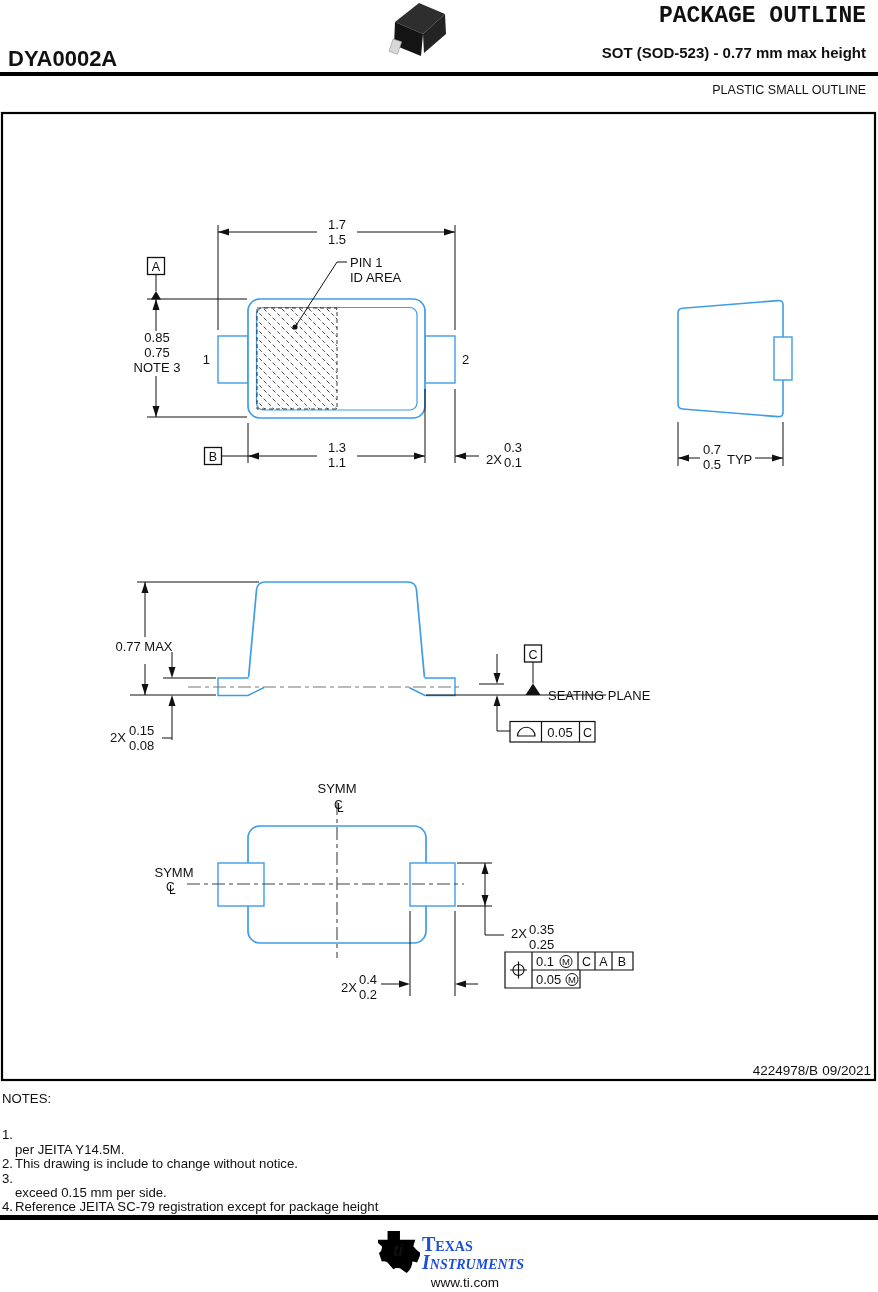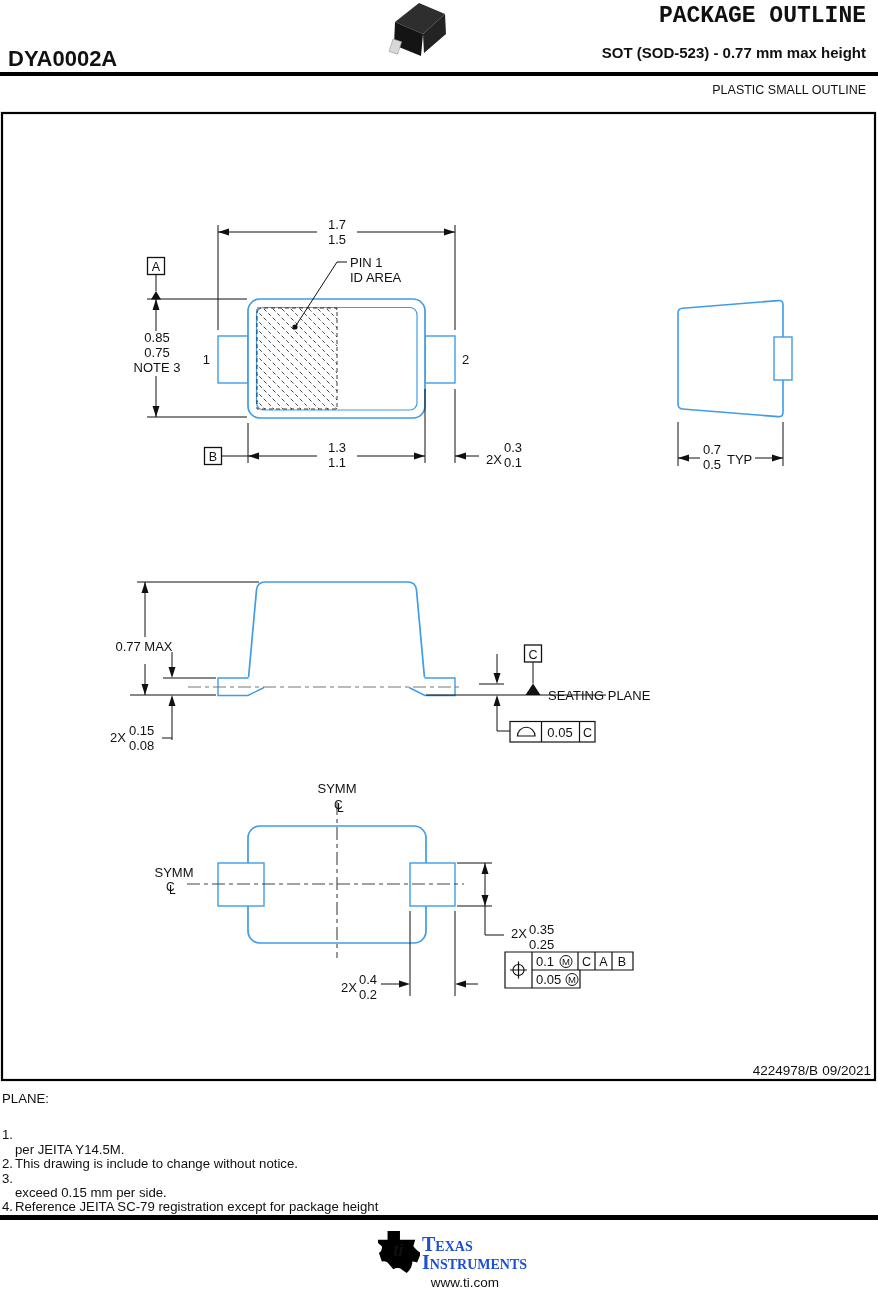--- a/index.html
+++ b/index.html
@@ -13,21 +13,21 @@
   .hdr-cat{right:12px;top:83px;font-size:12.5px;}
   .notes{left:2px;top:1092px;width:830px;font-size:13.2px;line-height:14.4px;}
   .notes .heading{margin-bottom:22px;}
   .nrow{display:flex;}
   .nrow .n{width:13px;flex:0 0 13px;}
   .botrule{left:0;top:1215px;width:878px;height:4.5px;background:#000;}
   .brand{left:378px;top:1230px;width:260px;}
   .brand-txt{position:absolute;left:44px;top:6px;font-family:"Liberation Serif",serif;
              font-weight:bold;font-variant:small-caps;color:#1d4ed8;}
   .brand-l1{font-size:20px;line-height:17px;display:block;}
-  .brand-l2{font-size:20px;line-height:19px;display:block;}
+  .brand-l2{font-size:20px;line-height:19px;display:block;font-style:italic;}
   .site{left:0;top:1275px;width:930px;text-align:center;font-size:13.5px;}
   svg text{font-family:"Liberation Sans",sans-serif;fill:#111;}
 </style>
 </head>
 <body>
 
 <div class="page">
 
   <div class="abs hdr-part">DYA0002A</div>
   <div class="abs hdr-title">PACKAGE OUTLINE</div>
@@ -195,21 +195,21 @@
         <circle cx="572" cy="979.5" r="6" fill="none" stroke="#111" stroke-width="1"></circle>
         <text x="572" y="983" font-size="9.5" text-anchor="middle">M</text>
       </g>
     </g>
 
     <text x="818" y="1075" font-size="13.5" text-anchor="end">4224978/B</text>
     <text x="871" y="1075" font-size="13.5" text-anchor="end">09/2021</text>
   </svg>
 
   <div class="abs notes">
-    <div class="heading">PLANE:</div>
+    <div class="heading">NOTES:</div>
     <div class="nrow">
         <span class="n">1.</span>
       </div>
     <div class="nrow">
         <span class="n"></span>
         <span>per JEITA Y14.5M.</span>
       </div>
     <div class="nrow">
         <span class="n">2.</span>
         <span>This drawing is include to change without notice.</span>

